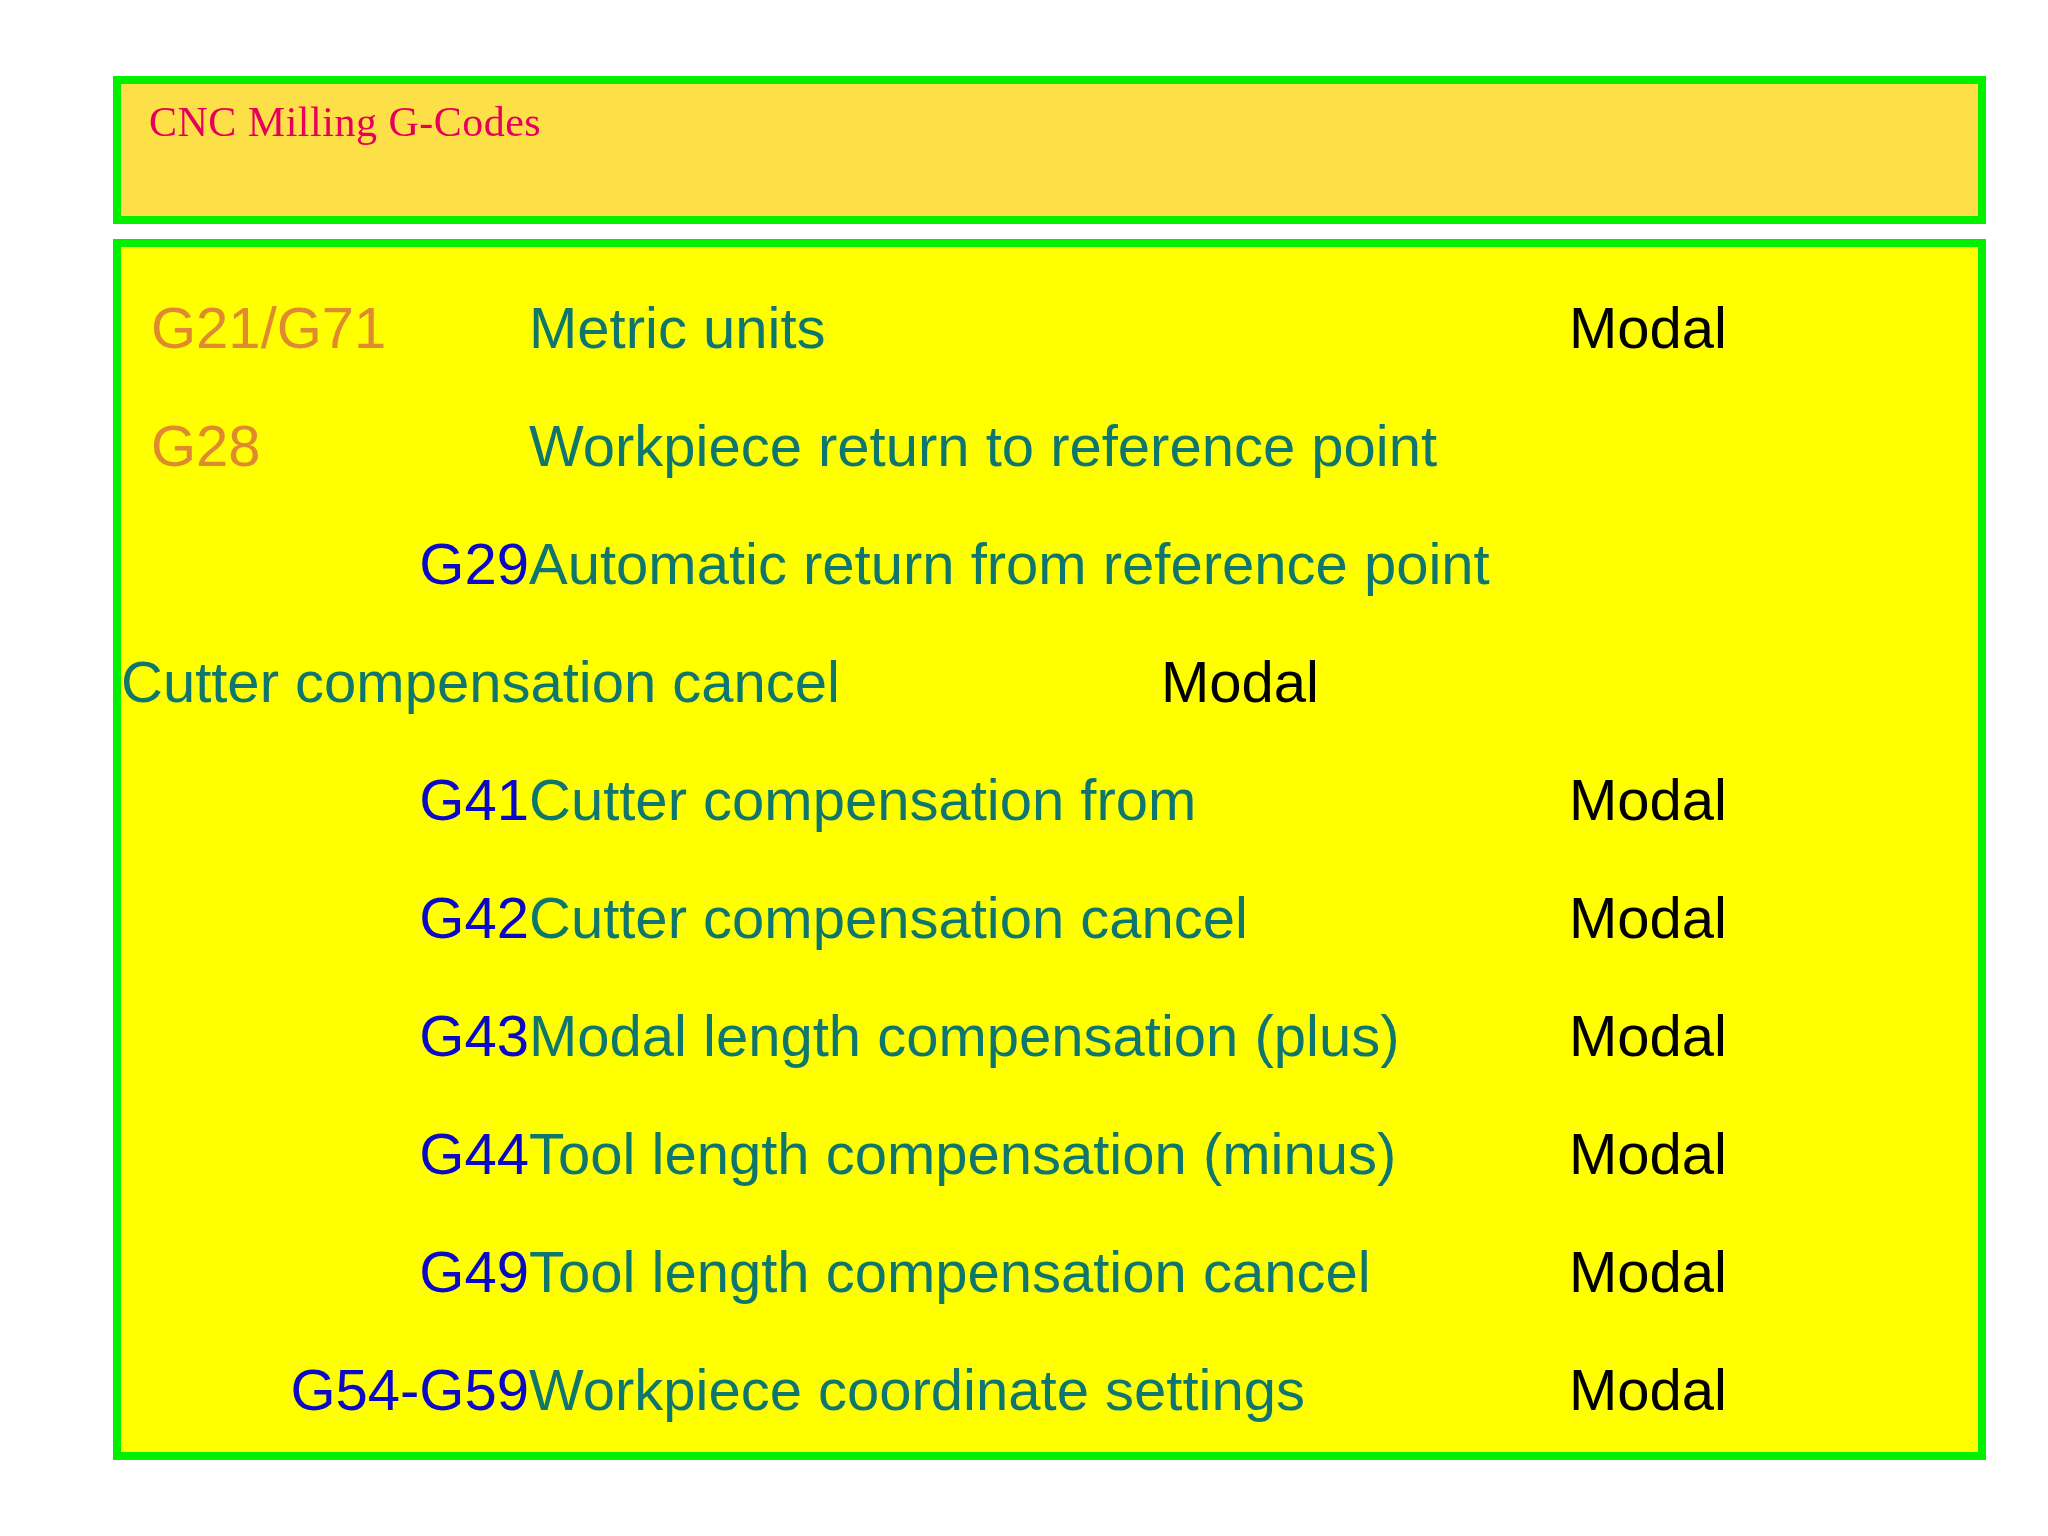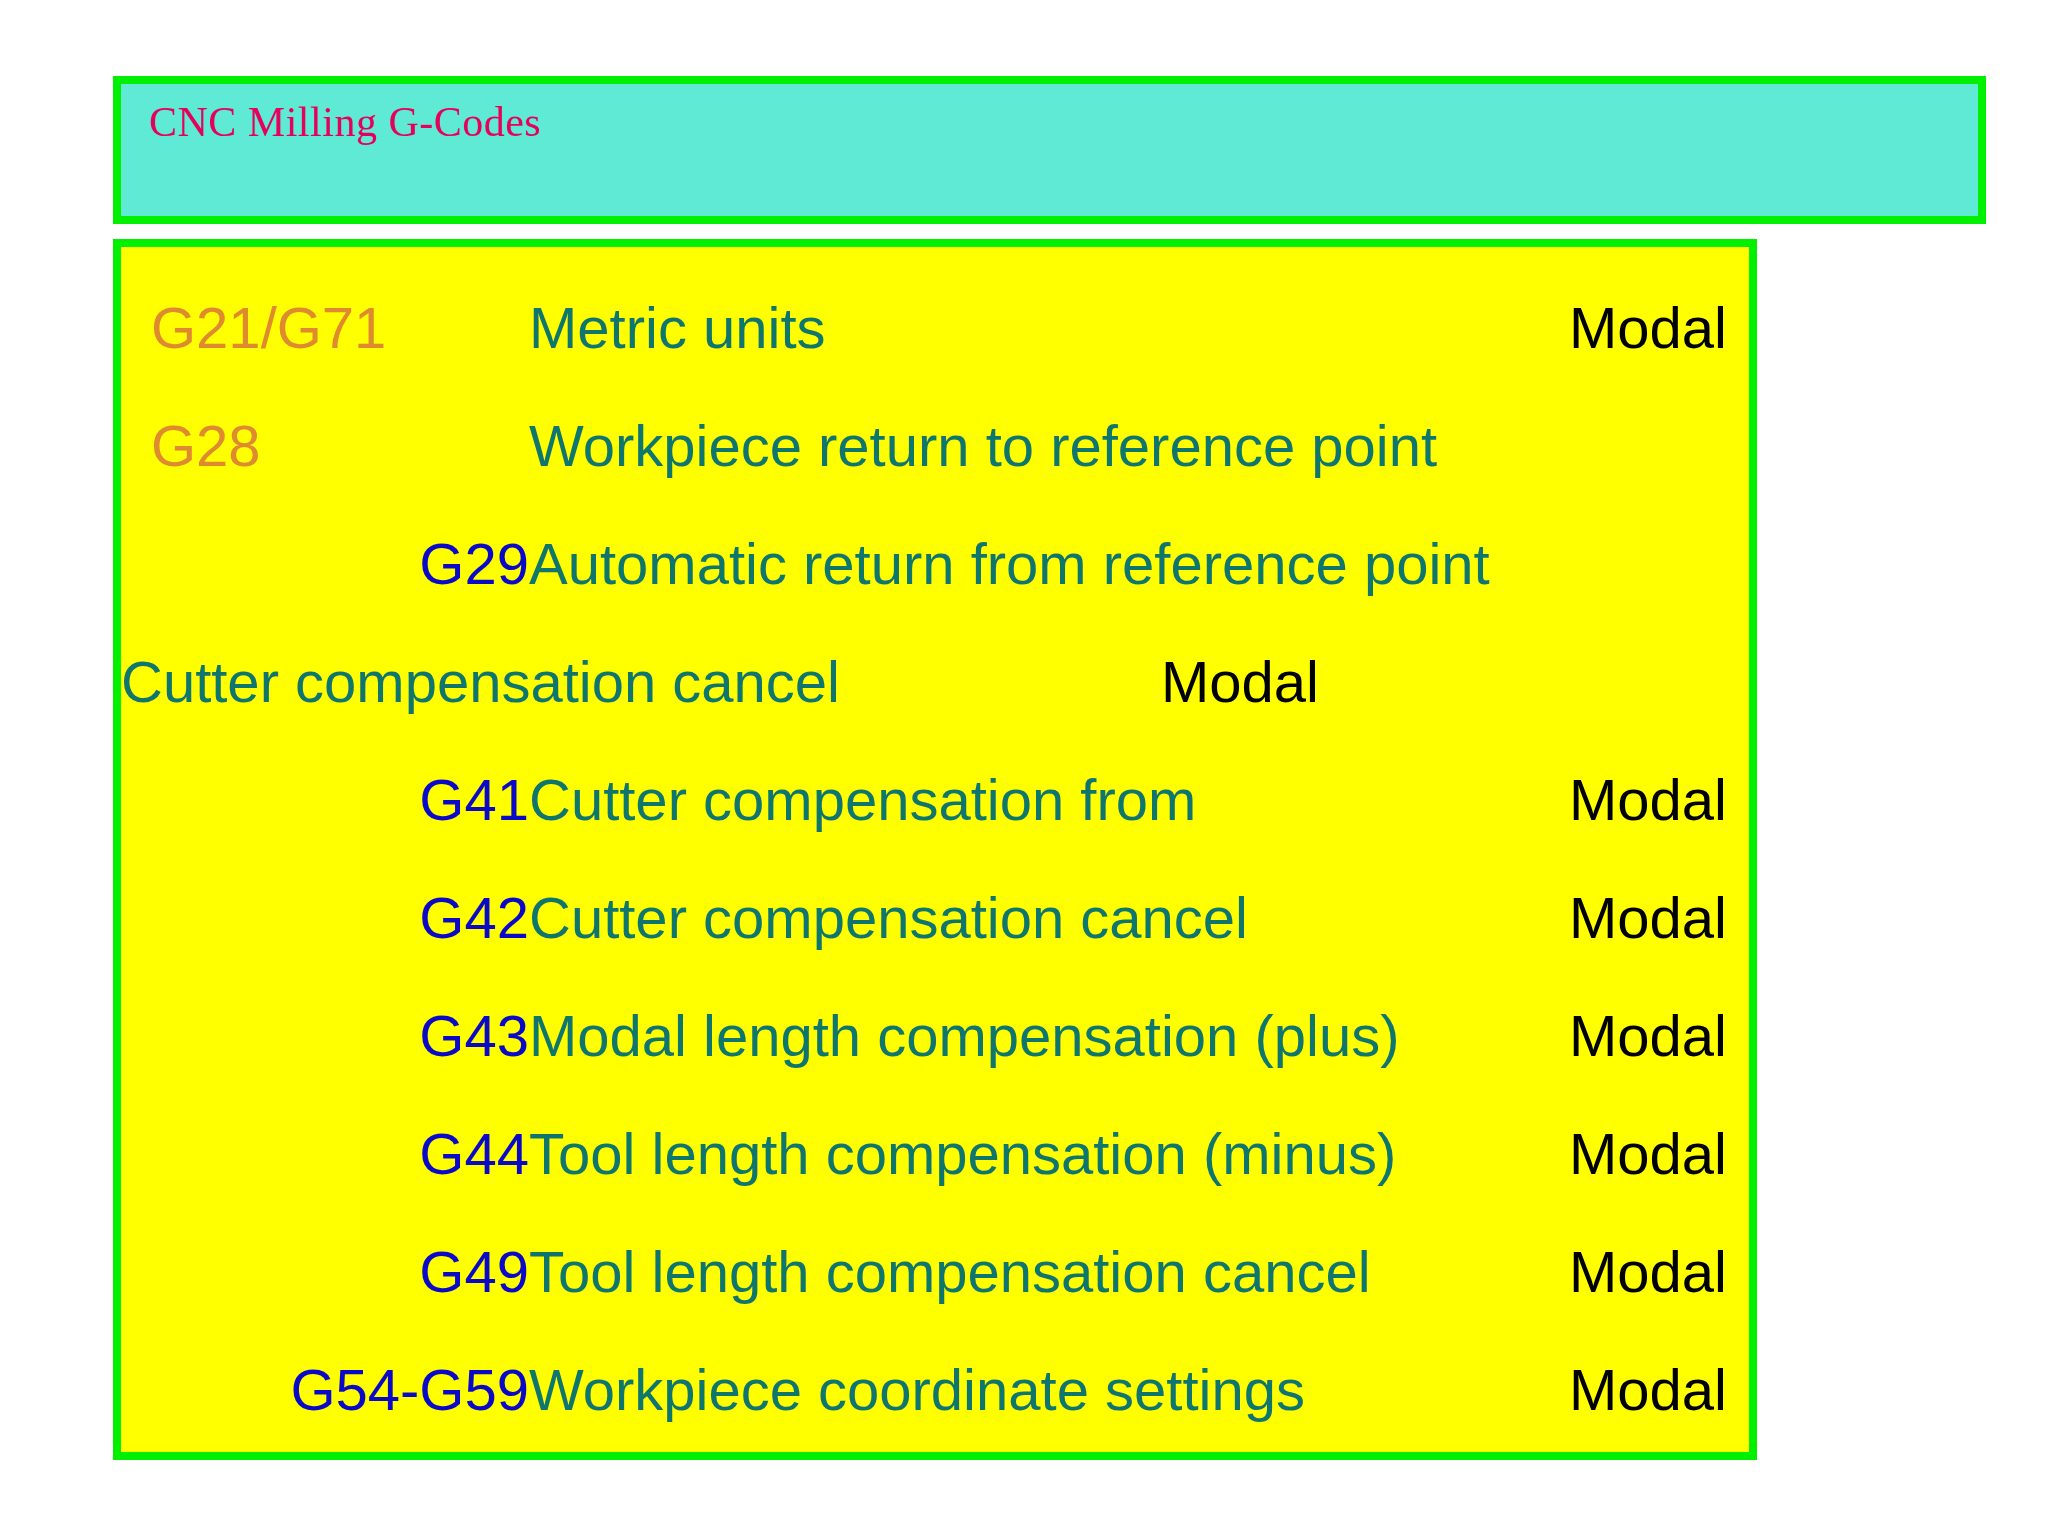--- a/index.html
+++ b/index.html
@@ -19,41 +19,41 @@
     font-family: "Liberation Sans", sans-serif;
   }
 
   
   #title-banner {
     position: absolute;
     left: 113px;
     top: 76px;
     width: 1873px;
     height: 148px;
-    background: #5eead4;
+    background: #fde047;
     border: 8px solid #00F000;
   }
 
   #title-text {
     position: absolute;
     left: 28px;
     top: 14px;
     font-family: "Liberation Serif", serif;
     font-size: 42px;
     color: #E6005C;
     letter-spacing: 0.5px;
     white-space: nowrap;
   }
 
   
   #table-panel {
     position: absolute;
     left: 113px;
     top: 239px;
-    width: 1644px;
+    width: 1873px;
     height: 1221px;
     background: #FFFF00;
     border: 8px solid #00F000;
     padding: 22px 0 0 0;
   }
 
   .gcode-table {
     position: relative;
     width: 100%;
     height: 100%;

